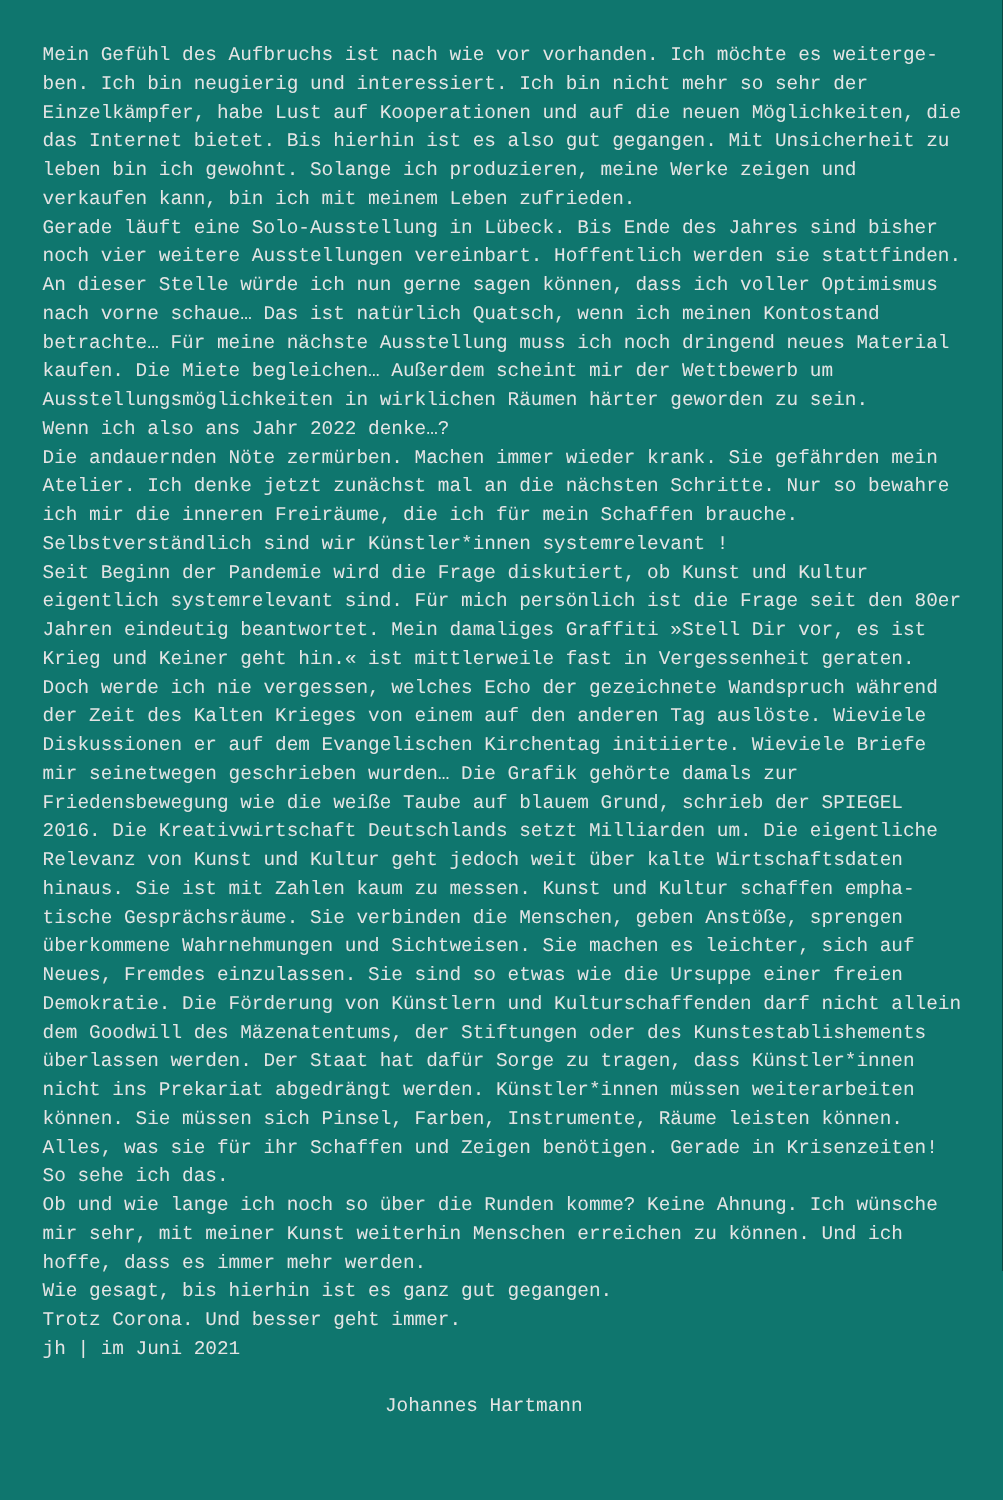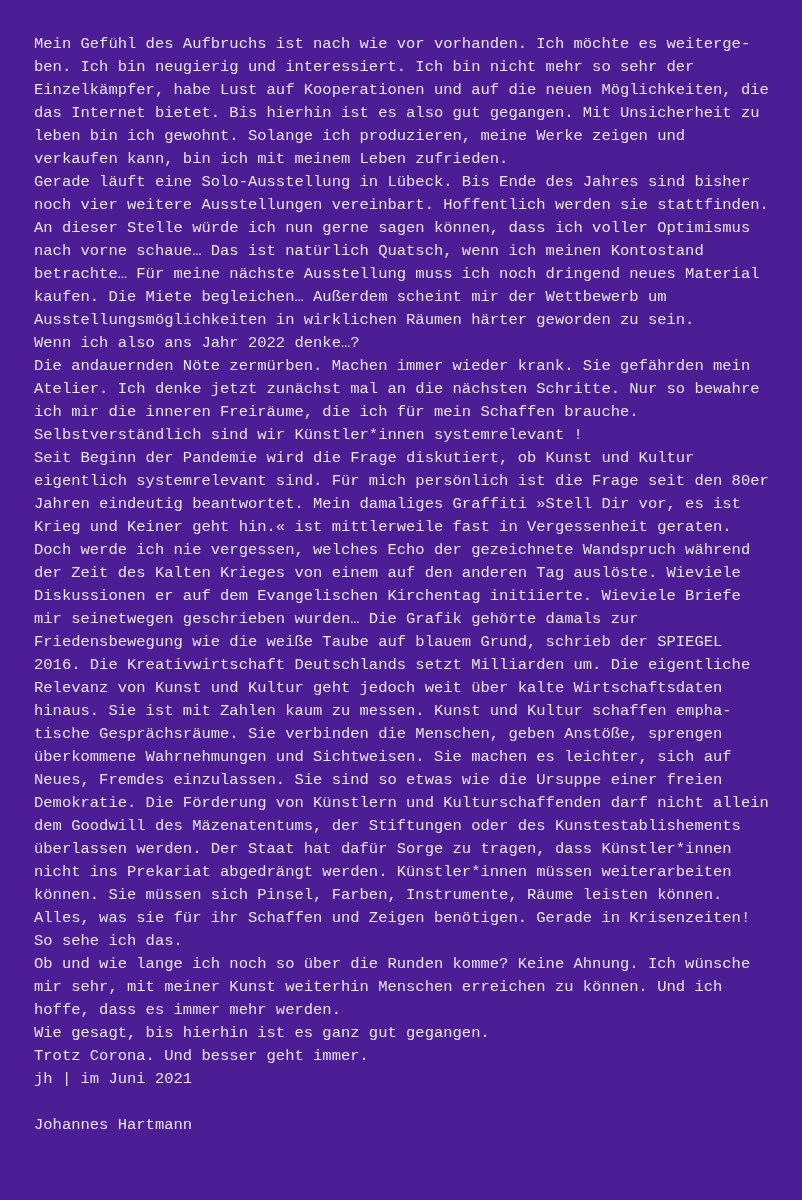--- a/index.html
+++ b/index.html
@@ -10,40 +10,40 @@
     width: 802px;
     height: 1200px;
     background: #000000;
     overflow: hidden;
   }
   .page {
     box-sizing: border-box;
     width: 802px;
     height: 1200px;
     padding: 33px 24px 0 34px;
-    background: #4c1d95;
+    background: #0f766e;
     color: #e4e4e4;
     font-family: "Liberation Mono", "DejaVu Sans Mono", monospace;
     font-size: 15.5px;
     line-height: 23px;
     letter-spacing: 0;
   }
   pre.body-text {
     margin: 0;
     font: inherit;
     letter-spacing: inherit;
     white-space: pre-wrap;
     color: inherit;
   }
   .para-intro {
     margin-bottom: 23px; 
   }
   .signature {
     margin-top: 23px;
-    text-align: left;
+    text-align: center;
     padding-right: 38px;
     white-space: pre;
   }
 </style>
 </head>
 <body>
 
 <main class="page">
   <pre class="body-text para-intro">Mein Gefühl des Aufbruchs ist nach wie vor vorhanden. Ich möchte es weiterge-
 ben. Ich bin neugierig und interessiert. Ich bin nicht mehr so sehr der

